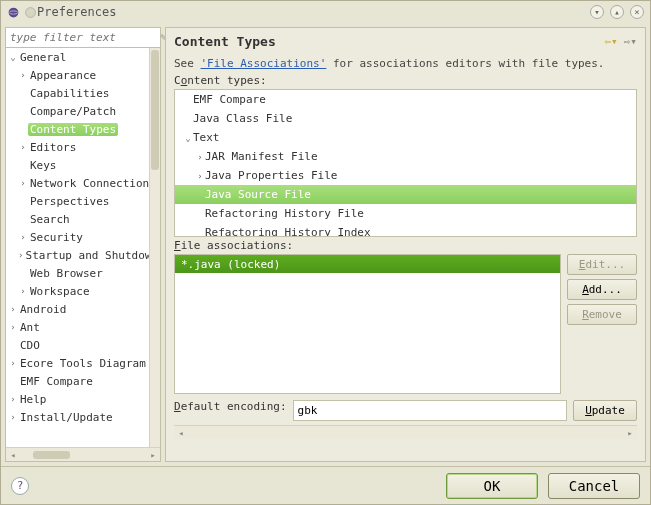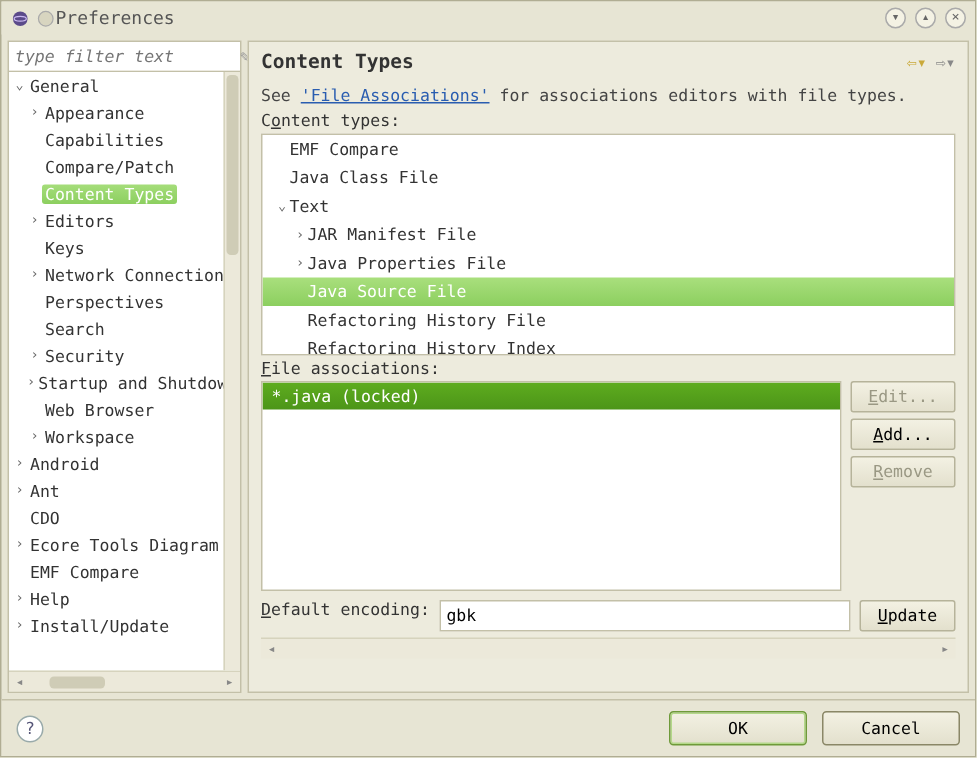--- a/index.html
+++ b/index.html
@@ -55,21 +55,21 @@
   .btn:disabled, .btn.disabled { color: #9a9884; cursor: default; }
   .enc-row { display: flex; gap: 6px; margin-top: 6px; }
   .enc-input { flex: 1; border: 1px solid #c3c0a8; padding: 3px 4px; background: #fff; font-family: inherit; font-size: 11px; }
   .right-scroll-h { height: 14px; background: #ece9da; border-top: 1px solid #d6d3bd; margin-top: 4px; display: flex; align-items: center; }
   .right-scroll-h .harrow { width: 14px; text-align: center; color: #888; font-size: 9px; }
   .right-scroll-h .track { flex: 1; }
 
   .footer { height: 38px; display: flex; align-items: center; padding: 0 10px; border-top: 1px solid #c3c0a8; background: #e7e5d4; }
   .footer .help { width: 18px; height: 18px; border: 1px solid #9aa; border-radius: 50%; display: flex; align-items: center; justify-content: center; color: #557; background: #fff; cursor: pointer; }
   .footer .spacer { flex: 1; }
-  .footer .fbtn { width: 92px; padding: 4px 0; margin-left: 10px; border: 1px solid #8a8767; background: linear-gradient(#f3f1e3,#e3e0cd); border-radius: 3px; font-family: inherit; font-size: 11px; cursor: pointer; }
+  .footer .fbtn { width: 92px; padding: 4px 0; margin-left: 10px; border: 1px solid #8a8767; background: linear-gradient(#f3f1e3,#e3e0cd); border-radius: 3px; font-family: inherit; font-size: 14px; cursor: pointer; }
   .footer .fbtn.primary { border: 1px solid #6f9a3a; box-shadow: 0 0 0 1px #b4d88a inset; }
   .und { text-decoration: underline; }
 </style>
 </head>
 <body>
 
 <div class="window">
   <div class="titlebar">
     <div class="app-icons">
       <span>

